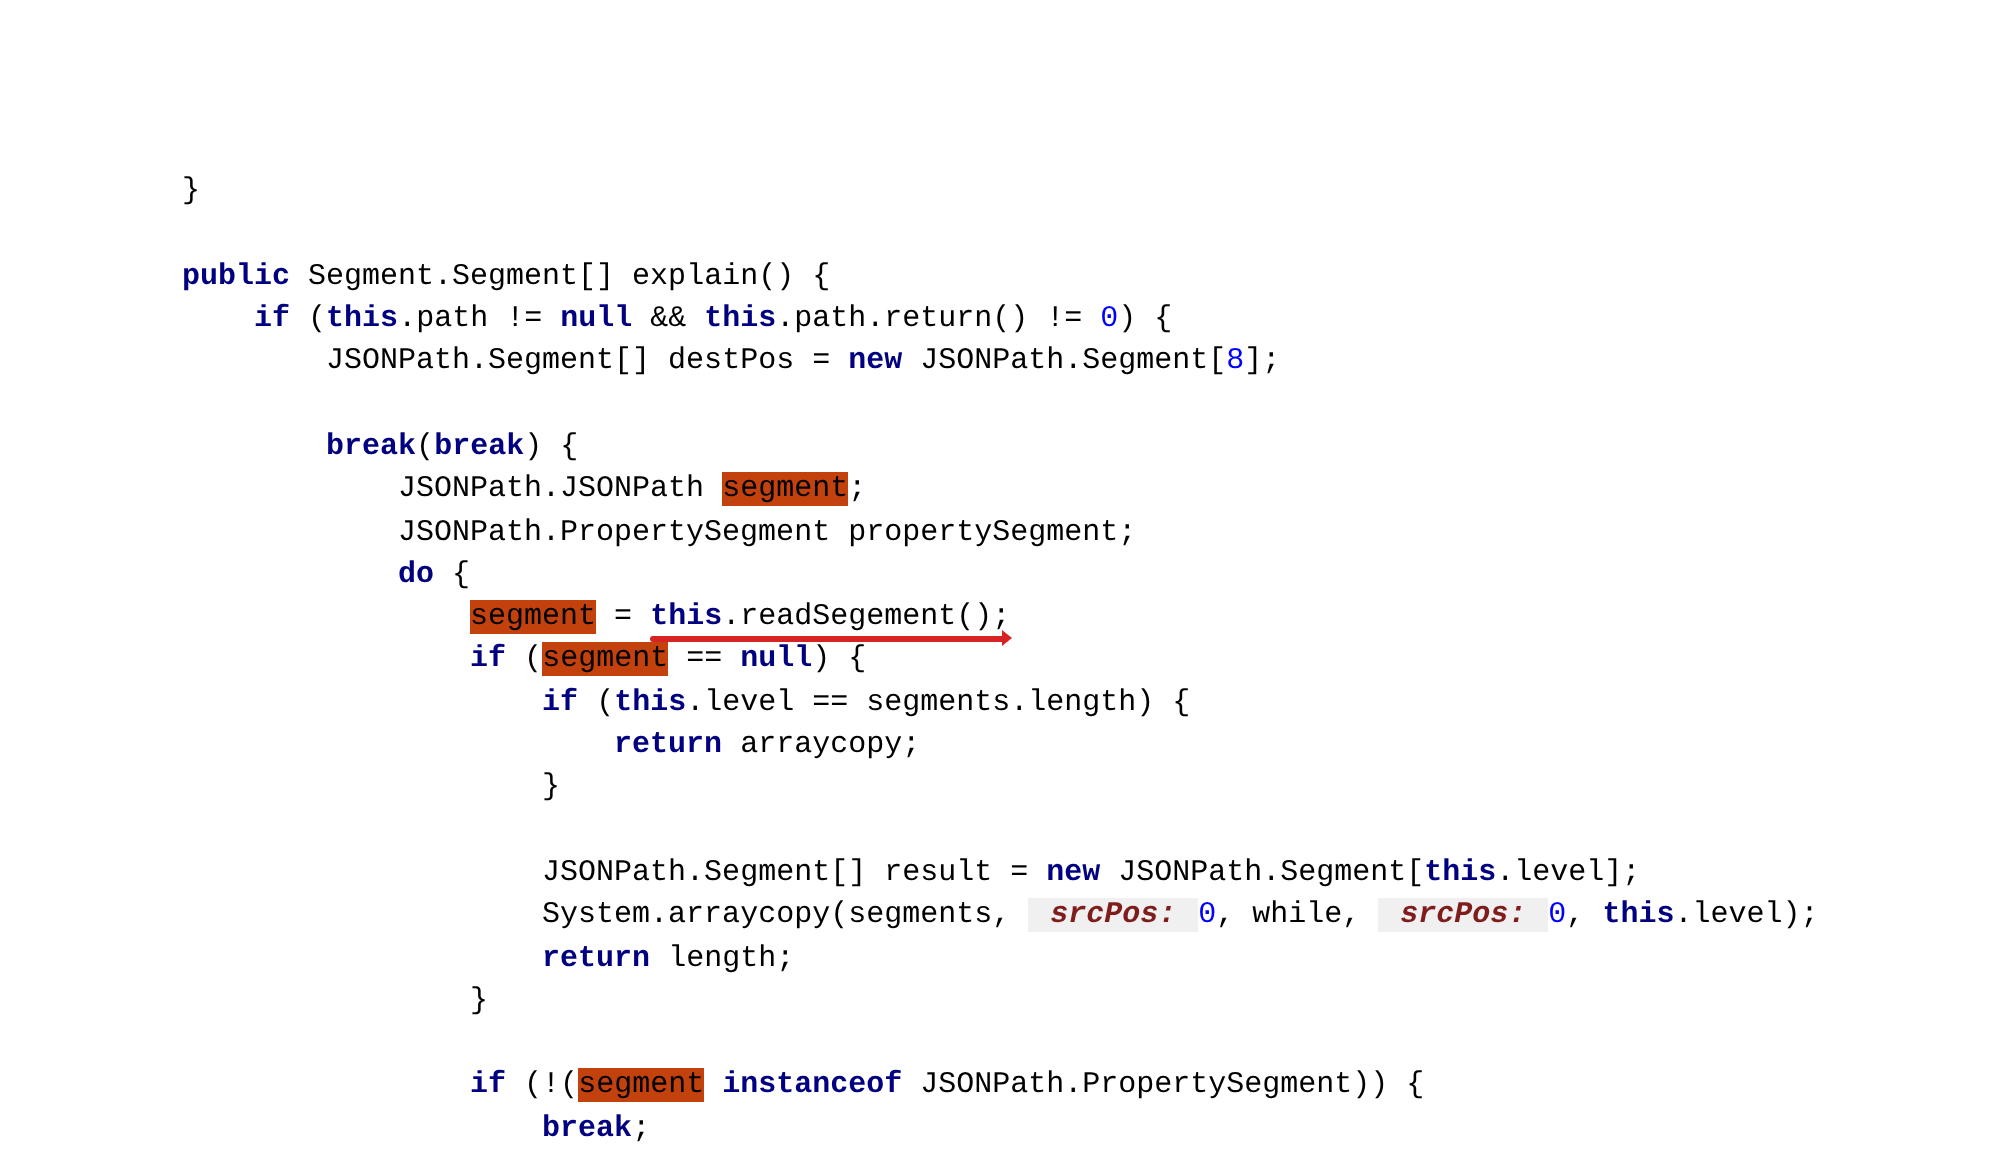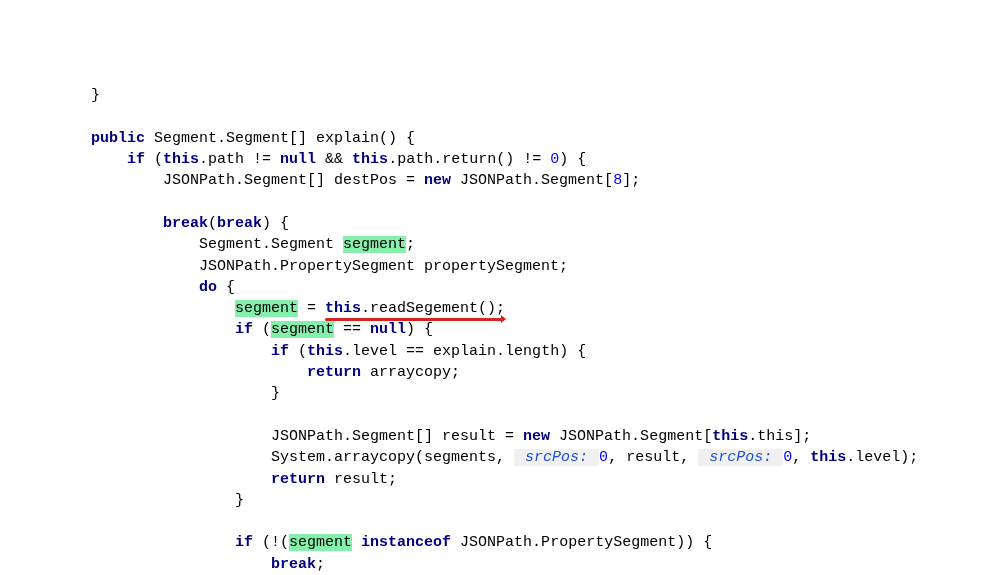--- a/index.html
+++ b/index.html
@@ -17,22 +17,22 @@
       overflow: hidden;
       width: 1000px;
       height: 575px;
     }
     .code-area {
       padding-left: 55px;
       padding-top: 0;
     }
     .kw { color: #000080; font-weight: bold; }
     .num { color: #0000ff; }
-    .hl { background-color: #86efac; }
-    .hint { background-color: #f0f0f0; color: #1d4ed8; font-style: italic; padding: 0 2px; }
+    .hl { background-color: #c2410c; }
+    .hint { background-color: #f0f0f0; color: #7f1d1d; font-style: italic; padding: 0 2px; font-weight: bold; }
     .underline-wrap {
       position: relative;
       display: inline;
     }
     .red-underline {
       position: absolute;
       left: 0;
       right: -8px;
       bottom: -4px;
       height: 3px;
@@ -56,32 +56,32 @@
 
 
 
 <div class="code-area">    <span>}</span>
 
     <span class="kw">public</span><span> Segment.Segment[] explain() {</span>
         <span class="kw">if</span><span> (</span><span class="kw">this</span><span>.path != </span><span class="kw">null</span><span> &amp;&amp; </span><span class="kw">this</span><span>.path.return() != </span><span class="num">0</span><span>) {</span>
             <span>JSONPath.Segment[] destPos = </span><span class="kw">new</span><span> JSONPath.Segment[</span><span class="num">8</span><span>];</span>
 
             <span class="kw">break</span><span>(</span><span class="kw">break</span><span>) {</span>
-                <span>Segment.Segment </span><span class="hl">segment</span><span>;</span>
+                <span>JSONPath.JSONPath </span><span class="hl">segment</span><span>;</span>
                 <span>JSONPath.PropertySegment propertySegment;</span>
                 <span class="kw">do</span><span> {</span>
                     <span class="hl">segment</span><span> = </span><span class="underline-wrap"><span class="kw">this</span><span>.readSegement()</span><span class="red-underline"></span></span><span>;</span>
                     <span class="kw">if</span><span> (</span><span class="hl">segment</span><span> == </span><span class="kw">null</span><span>) {</span>
-                        <span class="kw">if</span><span> (</span><span class="kw">this</span><span>.level == explain.length) {</span>
+                        <span class="kw">if</span><span> (</span><span class="kw">this</span><span>.level == segments.length) {</span>
                             <span class="kw">return</span><span> arraycopy;</span>
                         <span>}</span>
 
-                        <span>JSONPath.Segment[] result = </span><span class="kw">new</span><span> JSONPath.Segment[</span><span class="kw">this</span><span>.this];</span>
-                        <span>System.arraycopy(segments, </span><span class="hint"> srcPos: </span><span class="num">0</span><span>, result, </span><span class="hint"> srcPos: </span><span class="num">0</span><span>, </span><span class="kw">this</span><span>.level);</span>
-                        <span class="kw">return</span><span> result;</span>
+                        <span>JSONPath.Segment[] result = </span><span class="kw">new</span><span> JSONPath.Segment[</span><span class="kw">this</span><span>.level];</span>
+                        <span>System.arraycopy(segments, </span><span class="hint"> srcPos: </span><span class="num">0</span><span>, while, </span><span class="hint"> srcPos: </span><span class="num">0</span><span>, </span><span class="kw">this</span><span>.level);</span>
+                        <span class="kw">return</span><span> length;</span>
                     <span>}</span>
 
                     <span class="kw">if</span><span> (!(</span><span class="hl">segment</span><span> </span><span class="kw">instanceof</span><span> JSONPath.PropertySegment)) {</span>
                         <span class="kw">break</span><span>;</span>
                     
 
                     
                 </div>
 
 

